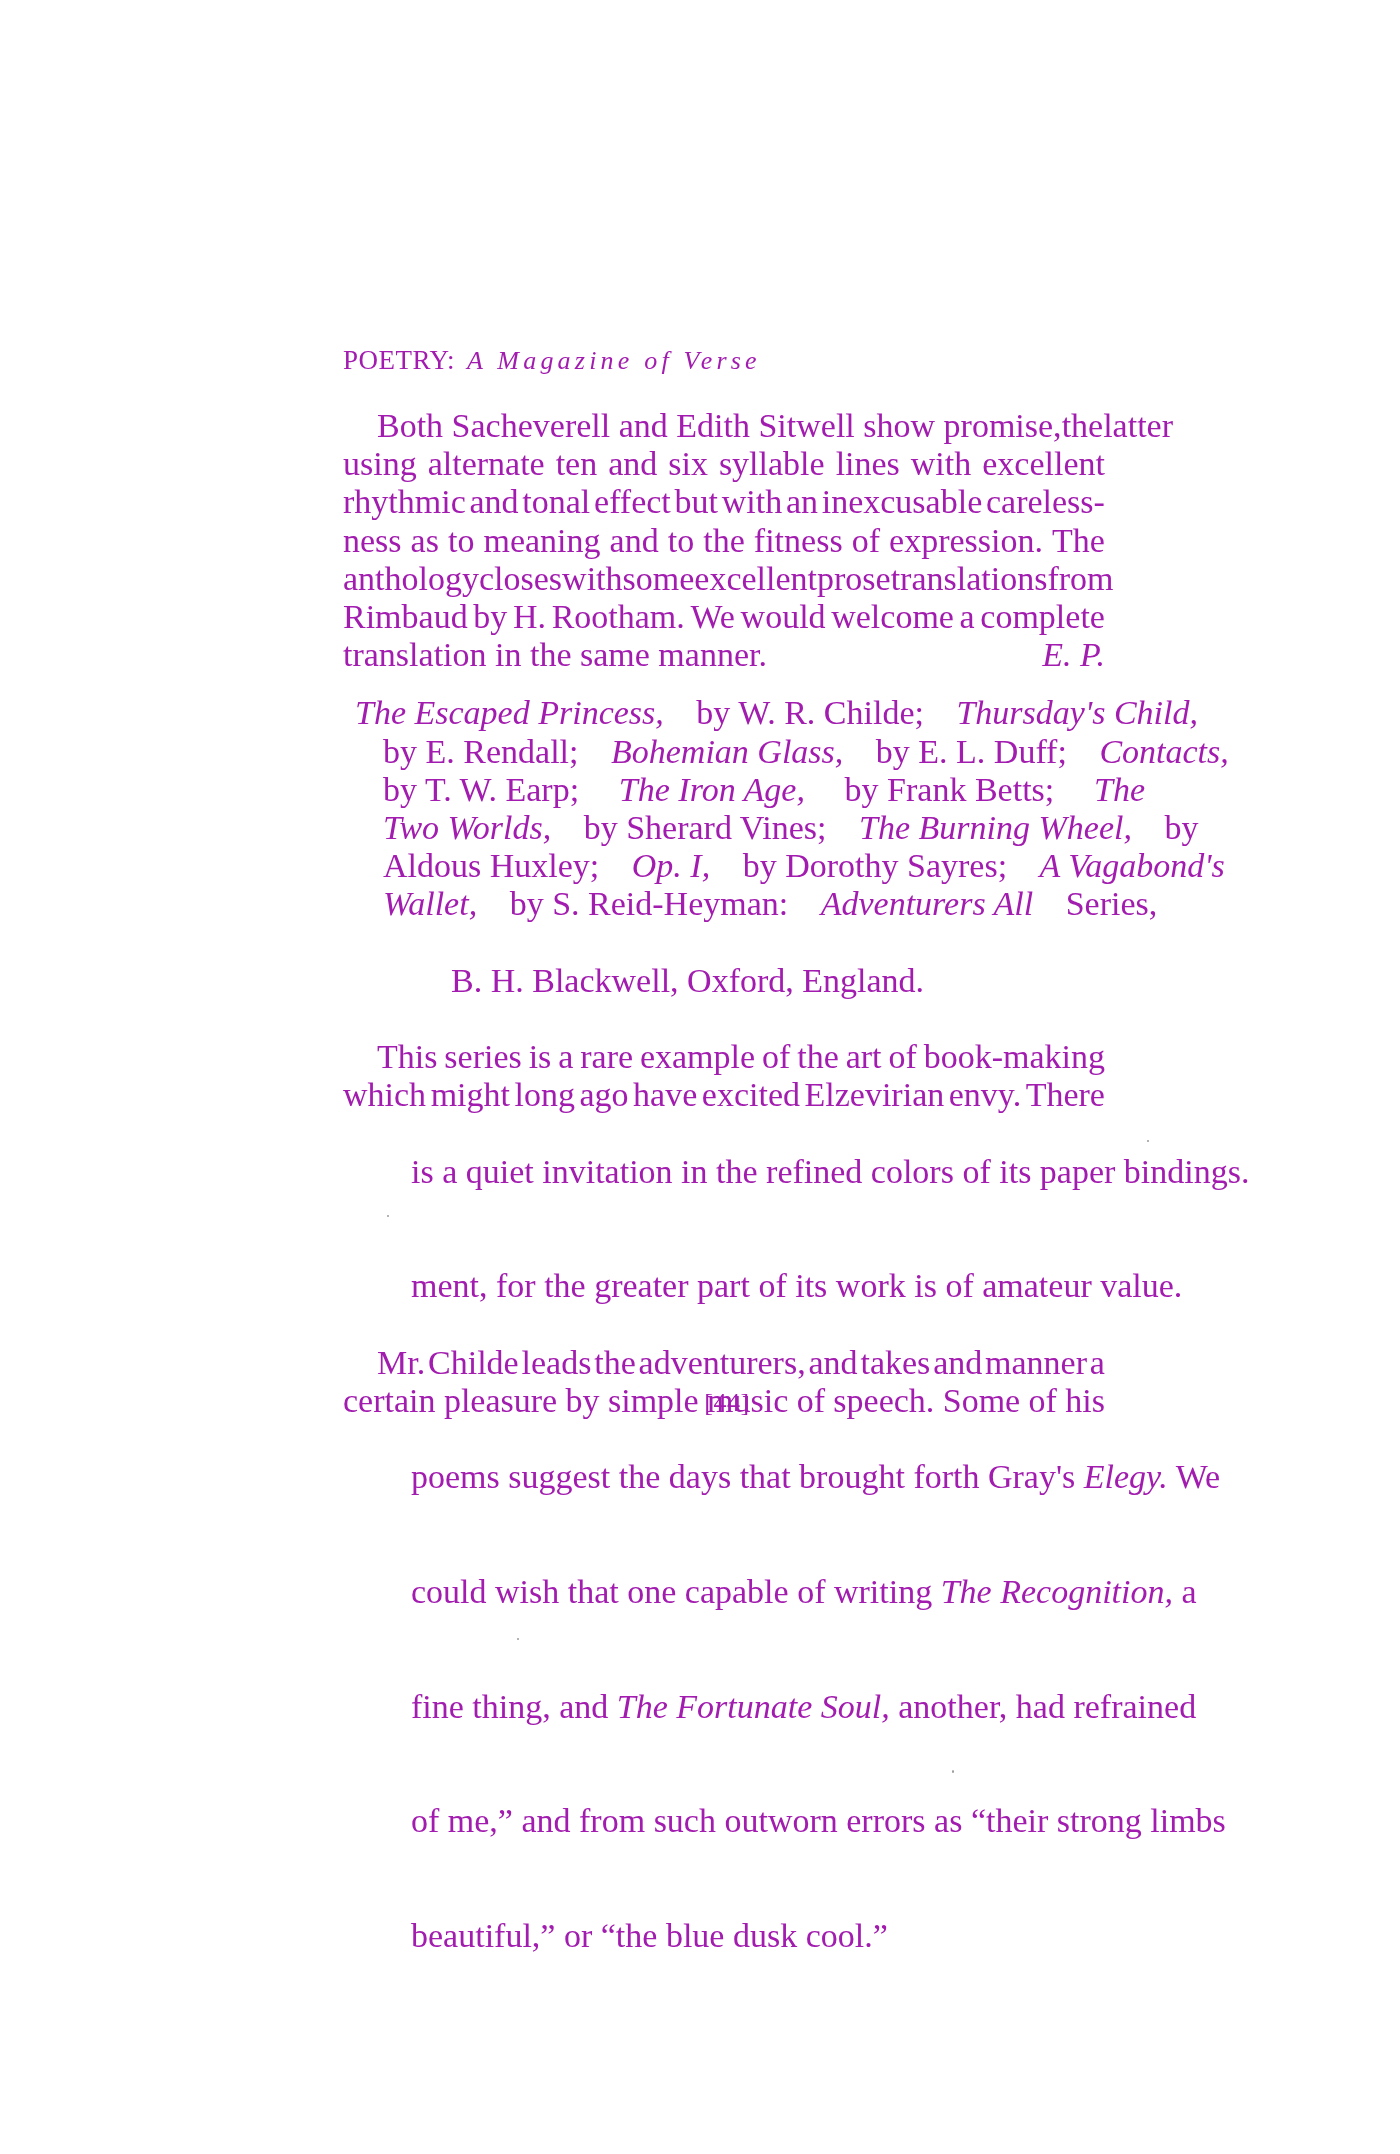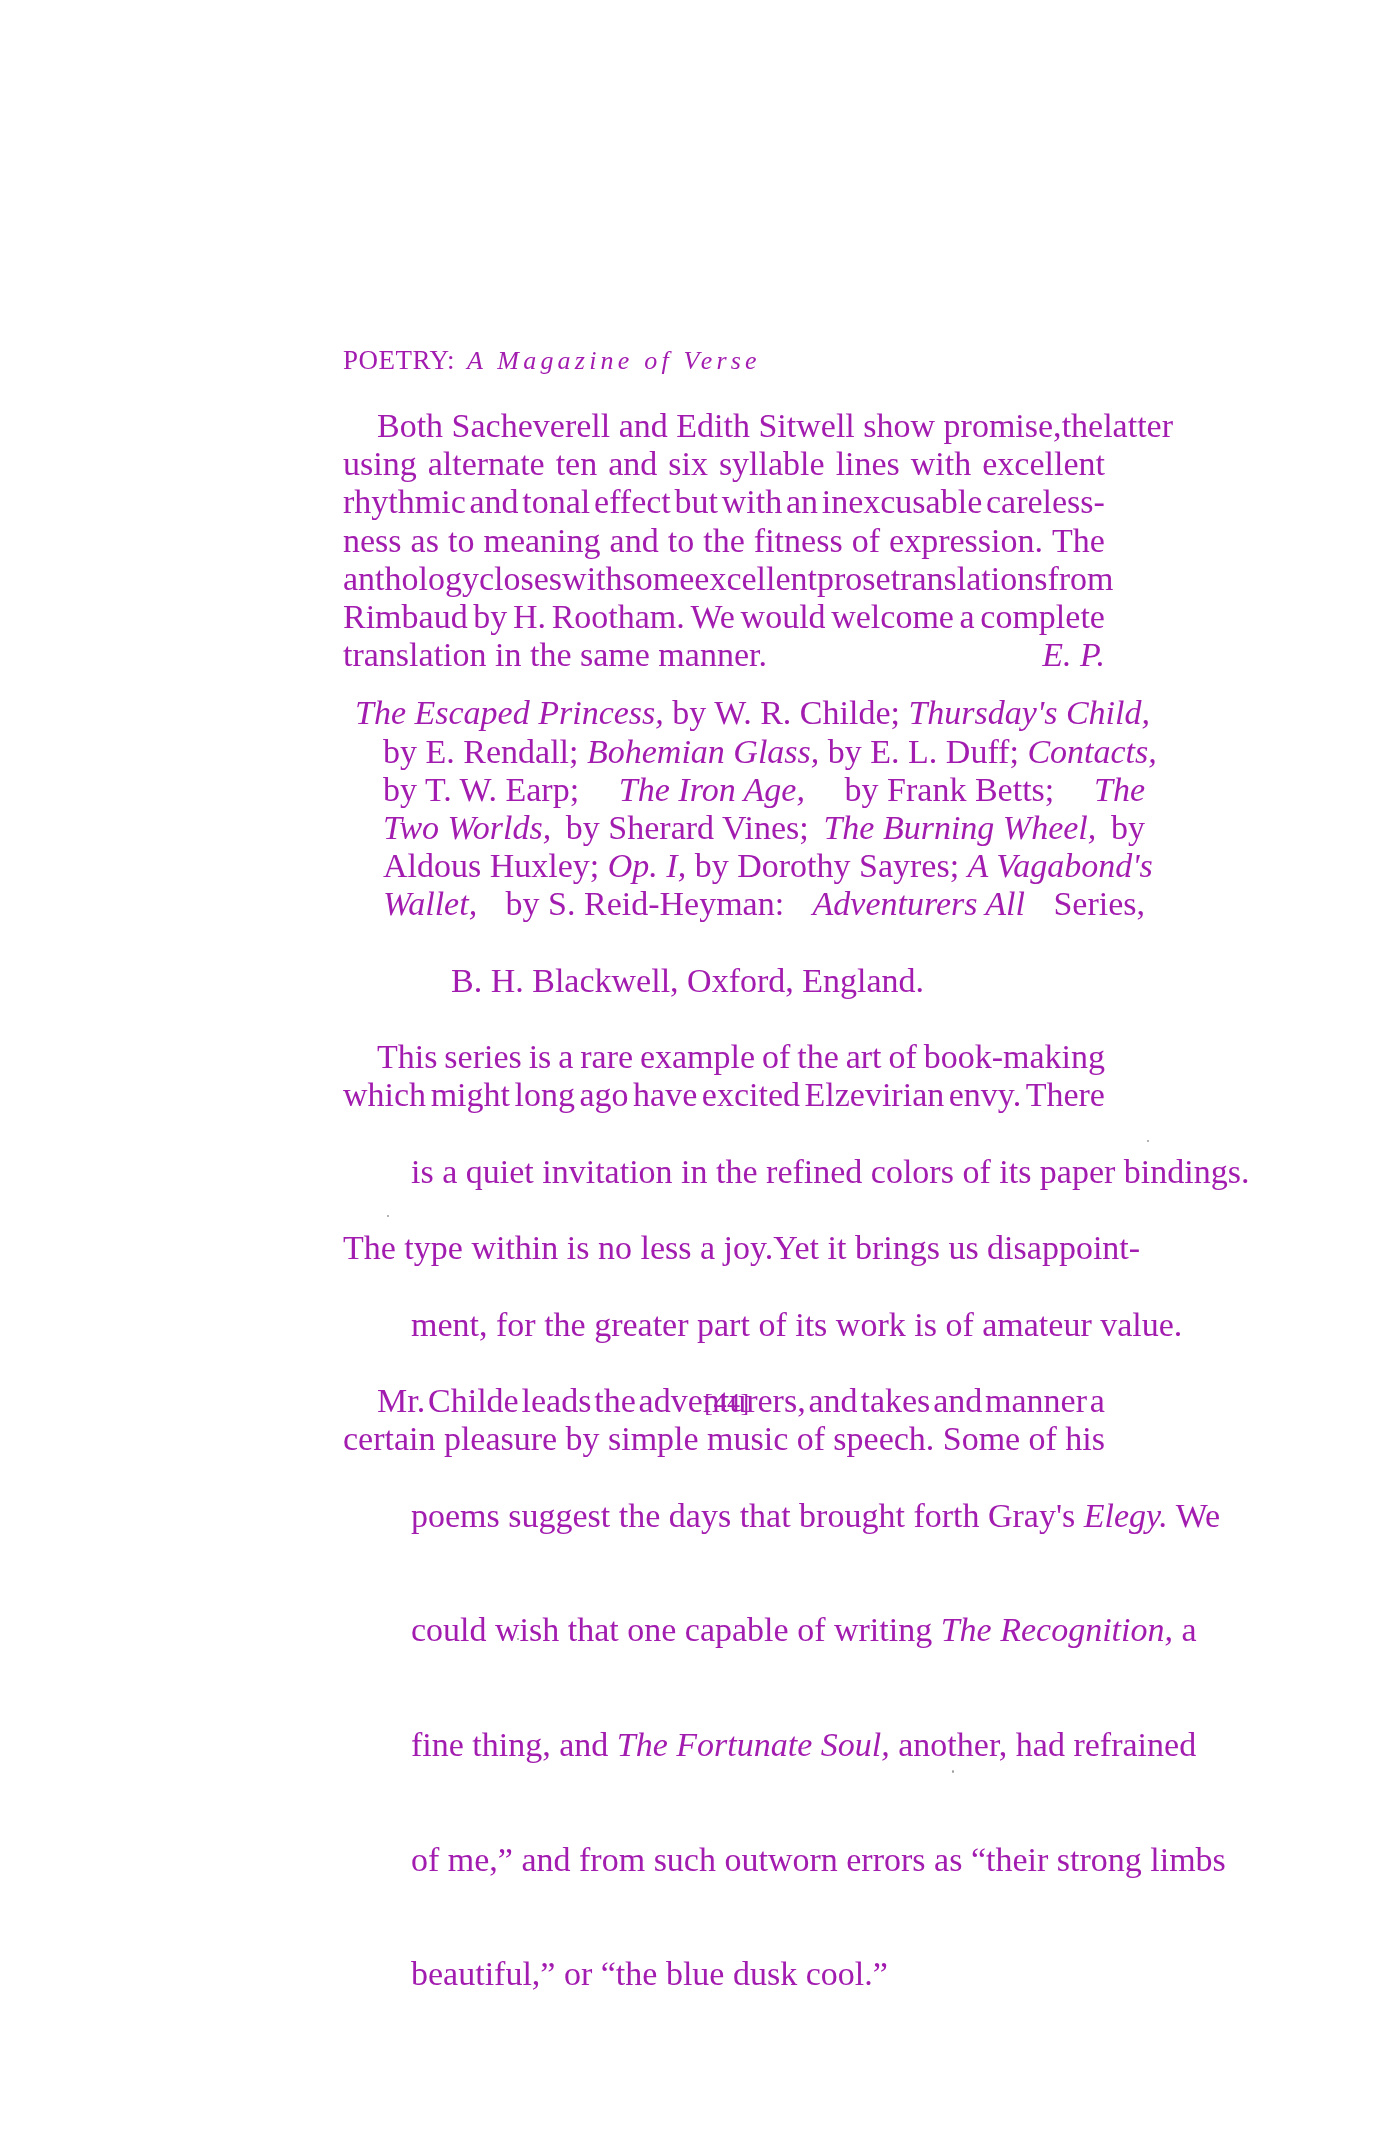--- a/index.html
+++ b/index.html
@@ -64,21 +64,21 @@
   }
   .ln .seg { white-space: pre; }
 
   i, .it { font-style: italic; }
 
   
   .indent { display: inline-block; width: 34px; }
 
   
   .biblio { margin-top: 20px; }
-  .biblio .ln { padding-left: 12px; }
+  .biblio .ln { padding-left: 12px; gap: 24px; }
   .biblio .ln.hang { padding-left: 40px; }
 
   .body-para { margin-top: 0px; }
 
   
   .folio {
     position: absolute;
     left: 0;
     top: 1388px;
     width: 1400px;
@@ -261,24 +261,20 @@
         <span class="seg">excited</span>
         <span class="seg">Elzevirian</span>
         <span class="seg">envy.</span>
         <span class="seg">There</span>
       </div>
 
       <div class="ln flush">
         <span class="seg">is a quiet invitation in the refined colors of its paper bindings.</span>
       </div>
 
-      <div class="ln">
-        <span class="seg">The type within is no less a joy.</span>
-        <span class="seg">Yet it brings us disappoint-</span>
-      </div>
 
       <div class="ln flush">
         <span class="seg">ment, for the greater part of its work is of amateur value.</span>
       </div>
 
     </div>
 
     <div class="body-para">
 
       <div class="ln">

